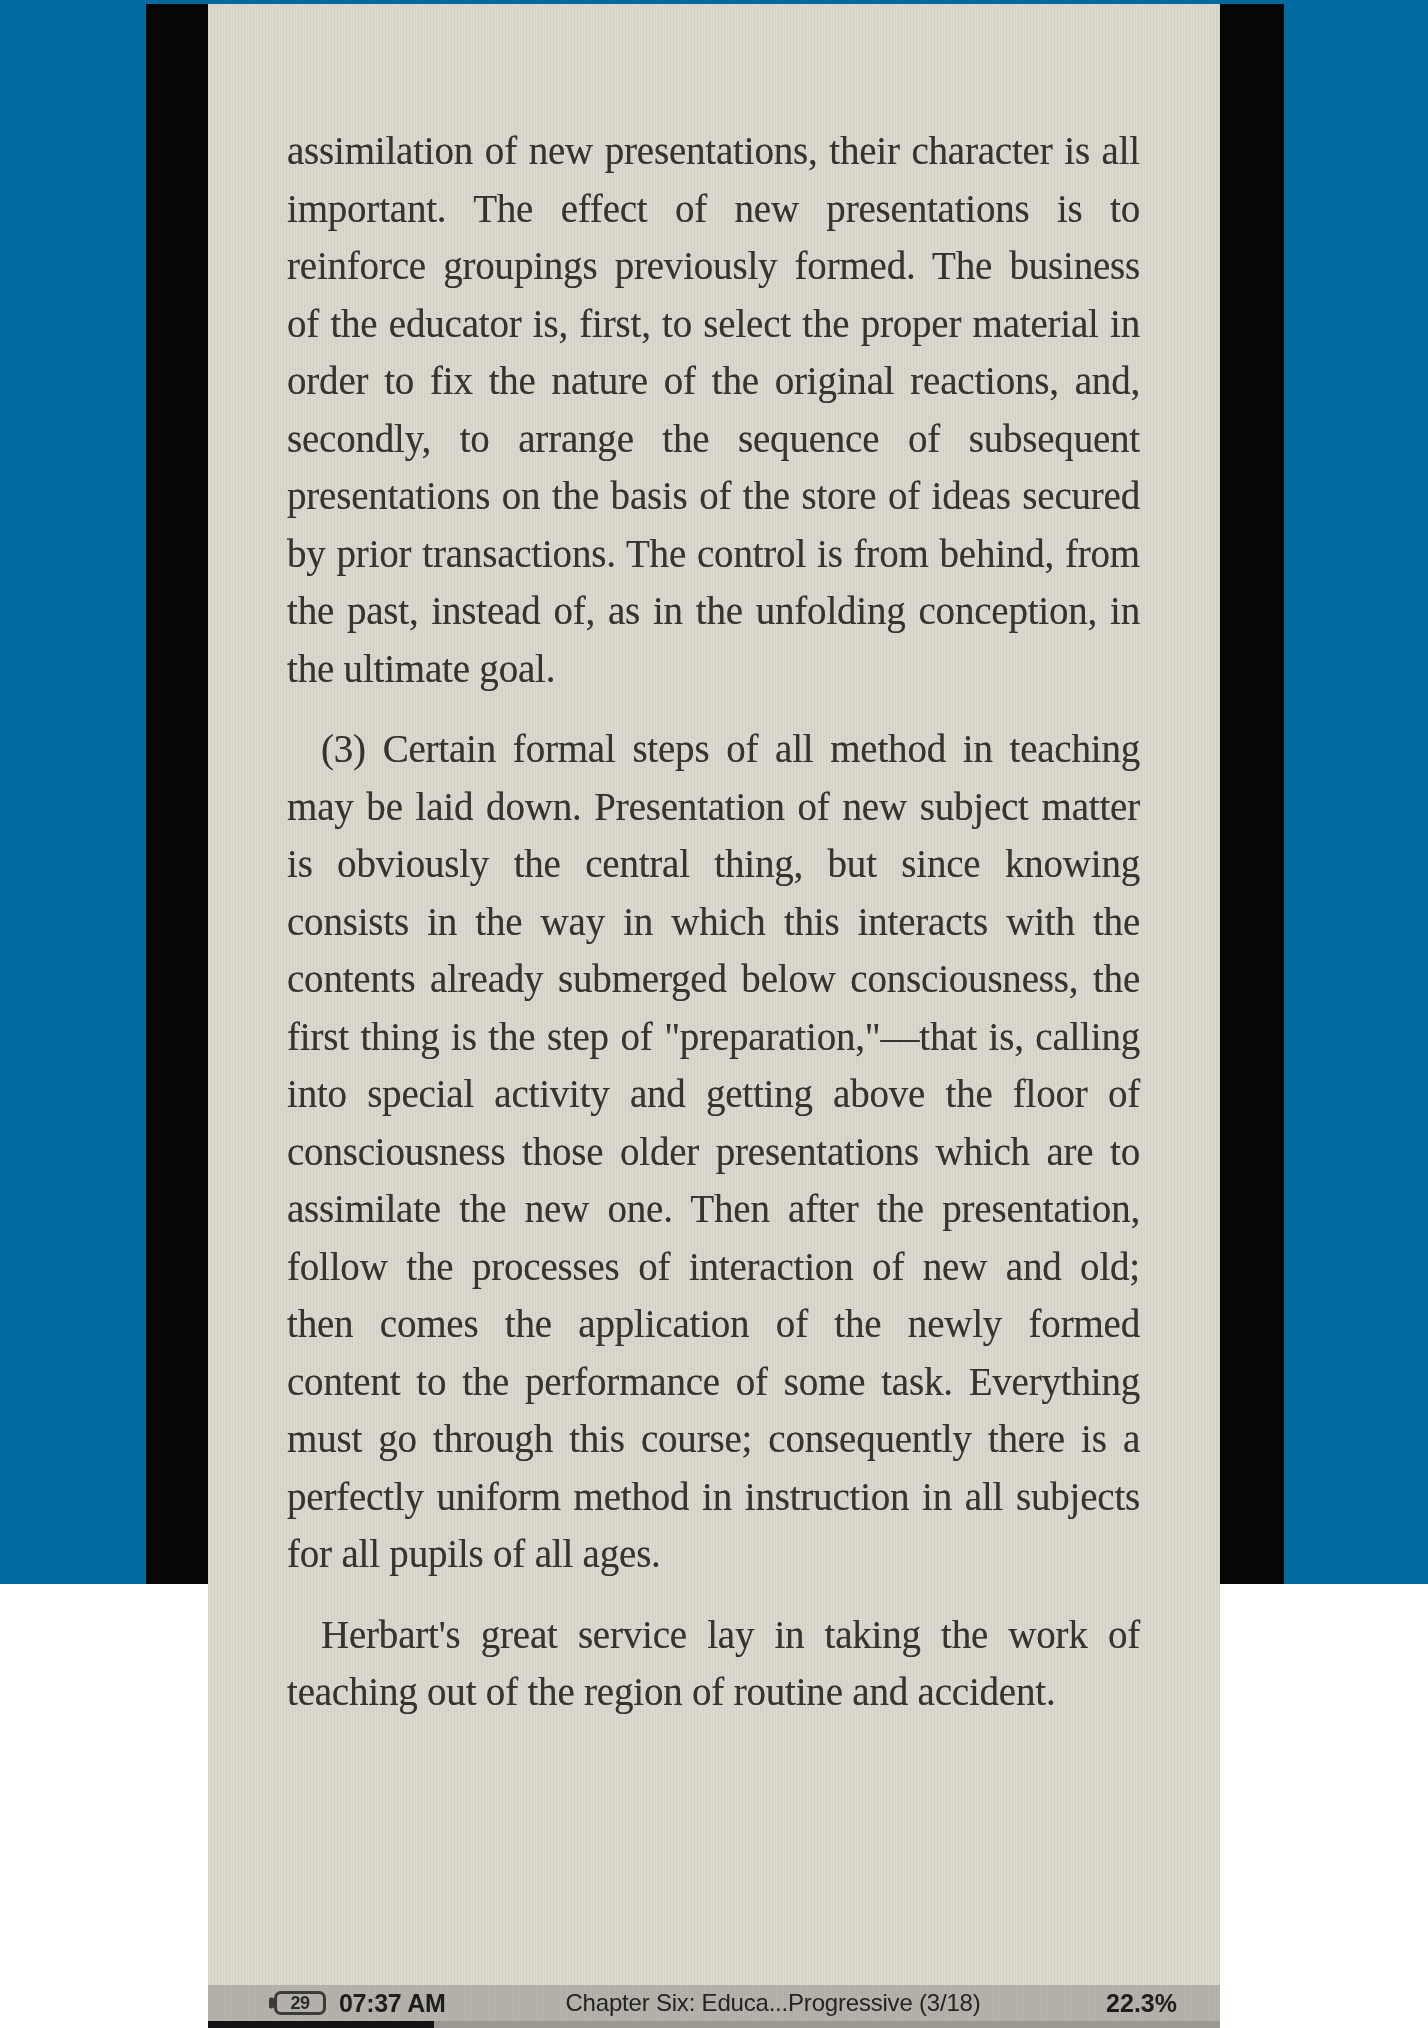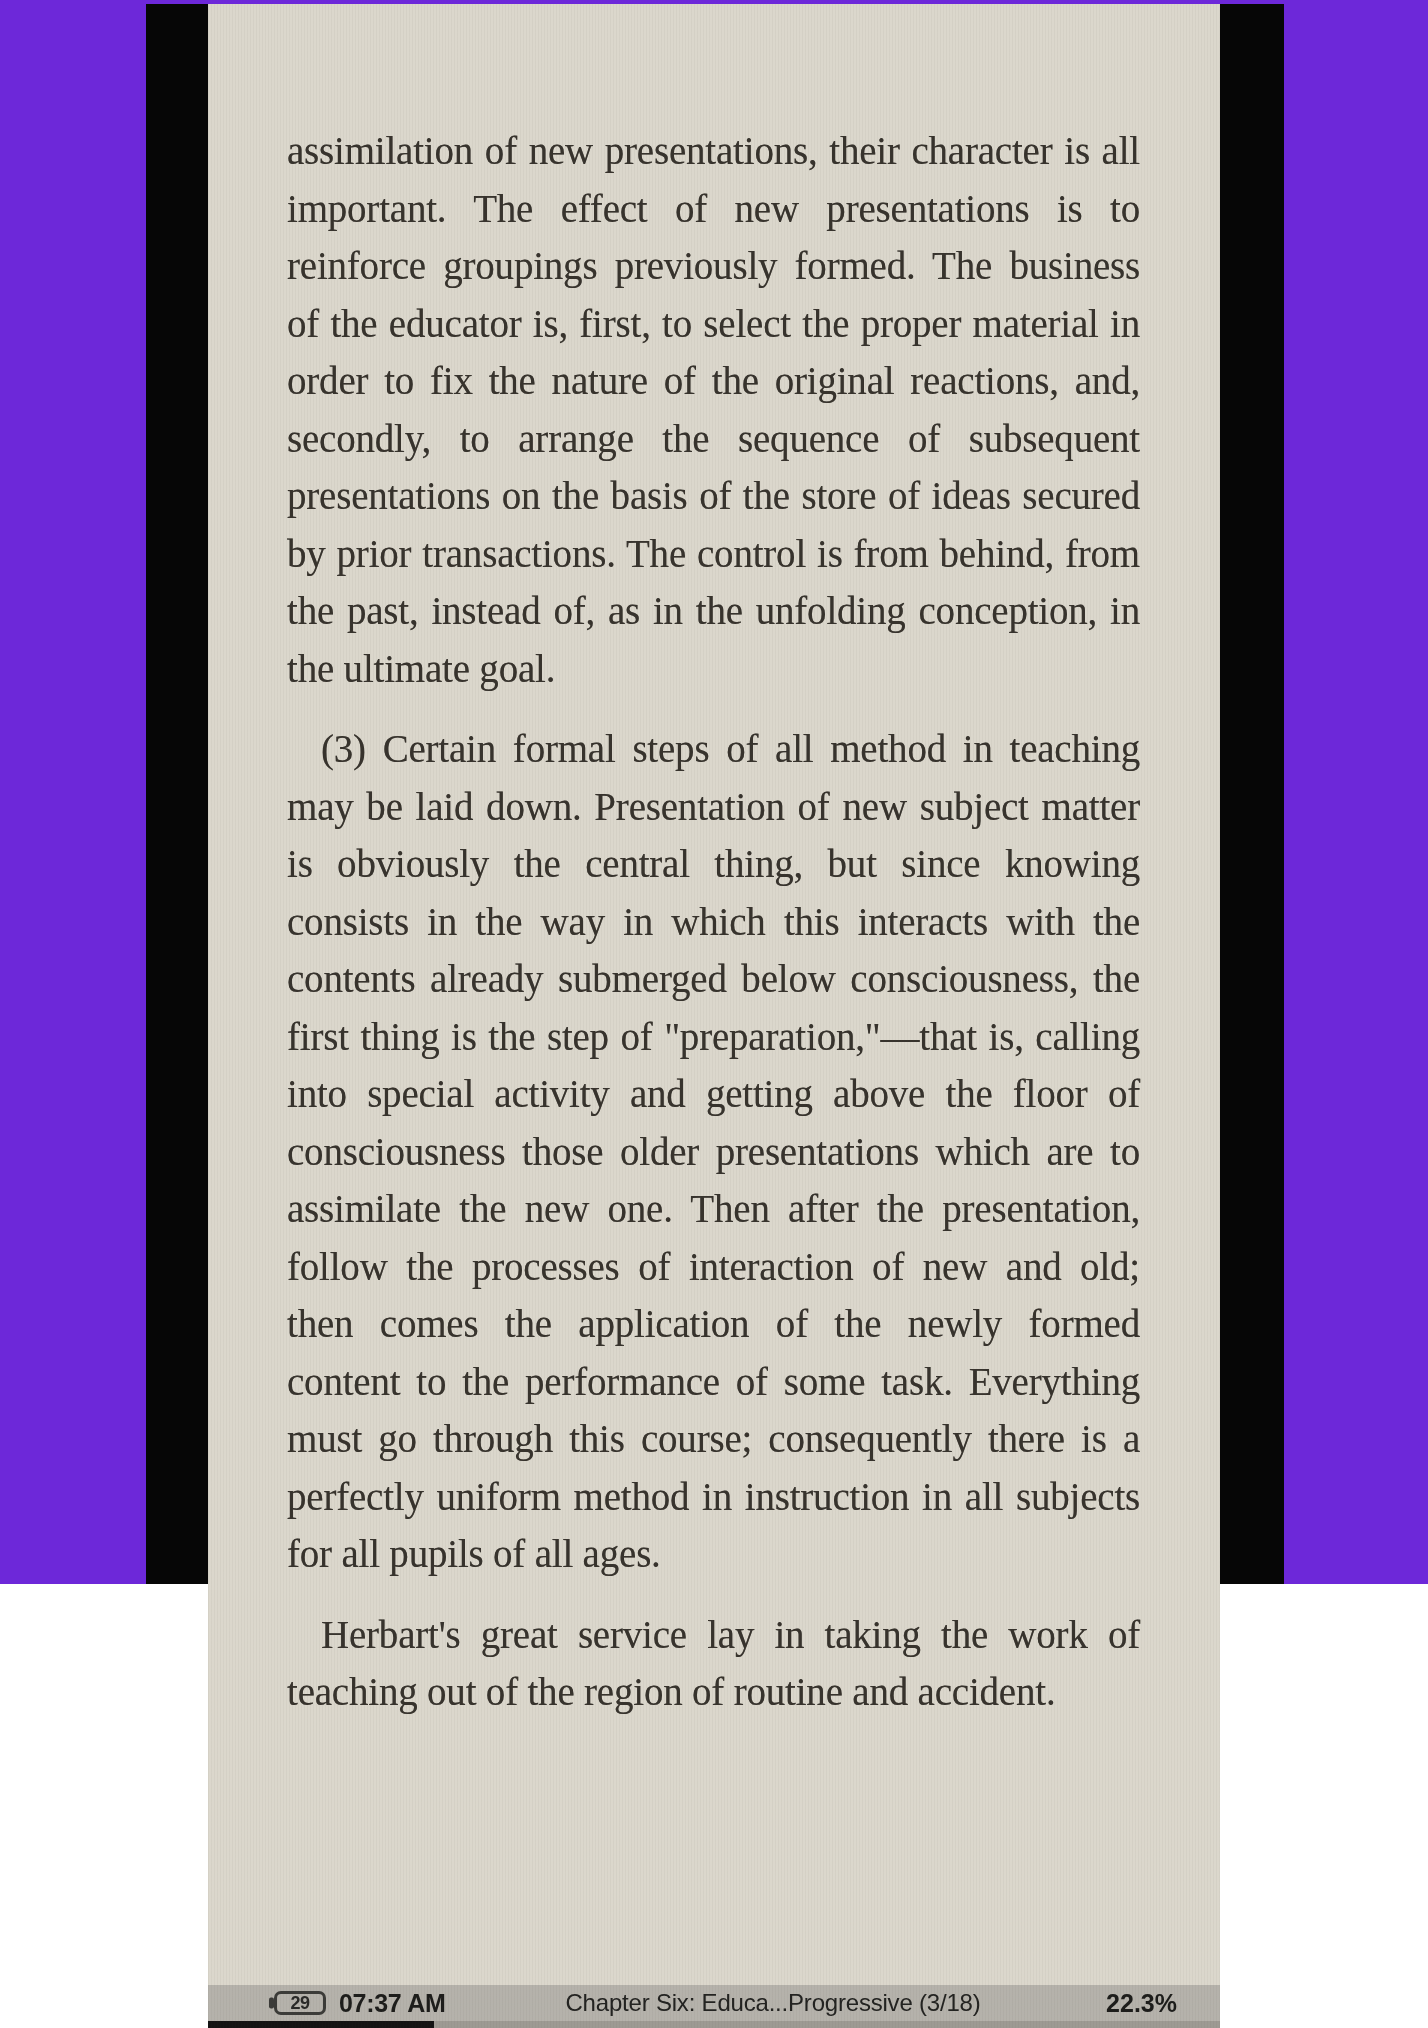--- a/index.html
+++ b/index.html
@@ -1,18 +1,18 @@
 <!DOCTYPE html>
 <html><head>
 <meta charset="utf-8">
 <style>
   html, body { margin: 0; padding: 0; }
   body { width: 1428px; height: 2028px; background: #ffffff; overflow: hidden; }
 
-  .root { position: relative; width: 1428px; height: 1584px; background: #6d28d9; }
+  .root { position: relative; width: 1428px; height: 1584px; background: #0369a1; }
 
   .bezel {
     position: absolute; top: 4px; bottom: 0;
     background: #060606;
   }
   .bezel.left  { left: 146px; width: 62px; }
   .bezel.right { left: 1220px; width: 64px; }
 
   .page {
     position: absolute; left: 208px; top: 4px; width: 1012px; height: 1981px;

